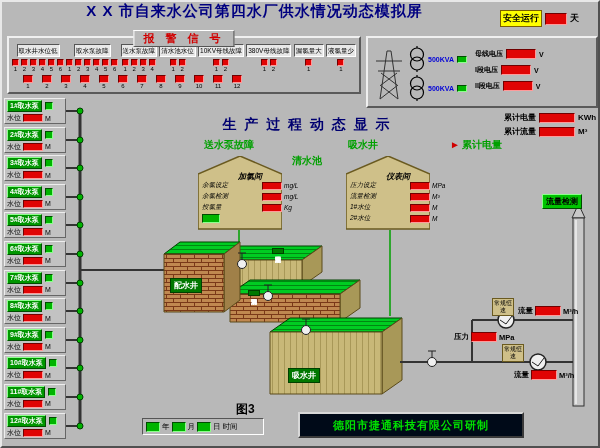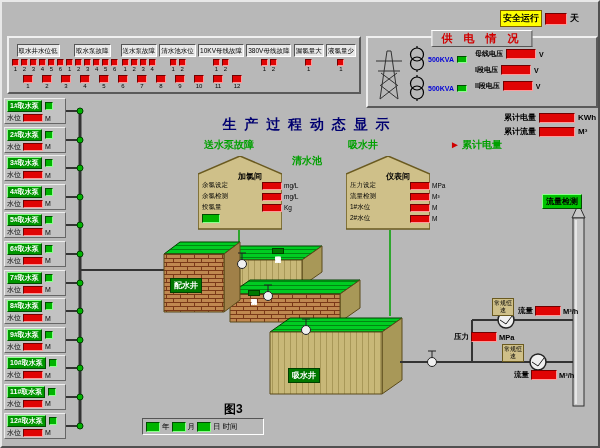--- a/index.html
+++ b/index.html
@@ -56,21 +56,21 @@
   .pump-column{left:2px;top:96px;width:62px;}
   .punit{box-sizing:border-box;height:26px;margin-bottom:2.6px;border:1px solid;
     border-color:#eee #666 #666 #eee;background:#c2c2c2;padding:1px 2px;}
   .prow1{display:flex;align-items:center;gap:3px;}
   .pname{background:#009600;color:#fff;font-size:7px;font-weight:bold;line-height:8px;
     padding:1px 2px;border:1px solid;border-color:#8cff8c #004c00 #004c00 #8cff8c;white-space:nowrap;}
   .pstat{width:8px;height:8px;}
   .plrow{display:flex;align-items:center;gap:2px;font-size:7px;margin-top:1px;}
   .plvl{width:20px;height:8px;}
   
-  .house{position:absolute;width:104px;height:74px;}
+  .house{position:absolute;width:104px;height:74px;font-style:italic;}
   .house svg{position:absolute;left:0;top:0;}
   .house-title{position:absolute;top:15px;left:0;right:0;text-align:center;
     font-size:8px;font-weight:bold;color:#000;}
   .hrows{position:absolute;top:25px;left:4px;right:3px;}
   .hrow{display:flex;align-items:center;gap:2px;font-size:6.5px;margin-bottom:2px;white-space:nowrap;}
   .hlabel{flex:1;}
   .hled{width:20px;height:8px;}
   .hunit{width:15px;}
   .hgreen{width:18px;height:9px;margin-top:1px;}
   
@@ -79,21 +79,21 @@
   .tlabel-v{position:absolute;background:#007800;color:#fff;font-size:6px;font-weight:bold;
     padding:2px 1px;border:1px solid #004000;writing-mode:vertical-rl;text-orientation:upright;line-height:8px;}
   
   .net-label{left:540px;top:192px;background:#00c400;color:#000;font-size:8px;font-weight:bold;
     padding:1px 3px;border:1px solid;border-color:#8cff8c #004c00 #004c00 #8cff8c;}
   .meter-row{position:absolute;display:flex;align-items:center;gap:2px;font-size:7.5px;font-weight:bold;white-space:nowrap;}
   .meter-row .led{width:26px;height:10px;}
   .badge{position:absolute;width:20px;background:#cfc089;border:1px solid #6a5a20;
     font-size:6px;line-height:7px;text-align:center;padding:1px 0;}
   
-  .caption{left:222px;top:399px;font-size:12px;font-weight:bold;color:#000;}
+  .caption{left:234px;top:399px;font-size:12px;font-weight:bold;color:#000;}
   .date-panel{left:140px;top:416px;width:122px;height:17px;border:1px solid;
     border-color:#555 #fff #fff #555;display:flex;align-items:center;gap:2px;
     font-size:7.5px;padding:0 3px;box-sizing:border-box;}
   .gdisp{width:14px;height:10px;}
   .credit{left:296px;top:410px;width:226px;height:26px;background:#000a18;
     border:2px solid;border-color:#d8d8d8 #3a3a3a #3a3a3a #d8d8d8;box-sizing:border-box;
     color:#00e000;font-size:11px;font-weight:bold;text-align:center;line-height:22px;letter-spacing:1px;}
 </style>
 </head>
 <body>
@@ -189,27 +189,29 @@
           <line x1="572" y1="289" x2="580" y2="289"></line>
           <circle cx="576" cy="300" r="4.5"></circle>
         </g>
     </g>
 
     <polygon points="570,216 583,216 576.5,202" fill="#c8c8c8" stroke="#303030" stroke-width="1"></polygon>
     <rect x="571" y="216" width="11" height="188" fill="#c8c8c8" stroke="#303030" stroke-width="1"></rect>
     <line x1="574" y1="218" x2="574" y2="402" stroke="#f0f0f0" stroke-width="1.5"></line>
   </svg>
 
+  <div class="abs main-title">X X 市自来水公司第四水厂供水情况动态模拟屏</div>
   <div class="abs safe-run">
     <span class="safe-label">安全运行</span>
     <span class="led safe-led"></span>
     <span>天</span>
   </div>
 
   <div class="abs panel alarm-panel">
+    <div class="ptitle">报 警 信 号</div>
     <div class="agroups">
         <div class="agroup">
           <div class="alabel">取水井水位低</div>
           <div class="acells">
             <div class="acell">
               <div class="led aled"></div>
               <div class="anum">1</div>
             </div>
             <div class="acell">
               <div class="led aled"></div>
@@ -387,21 +389,20 @@
           <div class="anum">11</div>
         </div>
         <div class="acell">
           <div class="led sled"></div>
           <div class="anum">12</div>
         </div>
       </div>
   </div>
 
   <div class="abs panel power-panel">
-    <div class="ptitle">供 电 情 况</div>
     <div class="pp-content">
       <svg width="34" height="54" viewBox="0 0 34 54">
         <g stroke="#333" stroke-width="1" fill="none">
           <path d="M8 53L15 5M26 53L19 5M15 5h4M4 15h26M6 25h22"></path>
           <path d="M8 53L26 39M26 53L8 39M9 39L25 27M25 39L9 27"></path>
         </g>
       </svg>
       <div class="xfmr-col">
         <div class="xfmr-row">
           <svg width="16" height="26" viewBox="0 0 16 26">
@@ -692,14 +693,15 @@
   <span class="abs caption">图3</span>
   <div class="abs date-panel">
     <span class="gbox gdisp"></span>
     <span>年</span>
     <span class="gbox gdisp"></span>
     <span>月</span>
     <span class="gbox gdisp"></span>
     <span>日</span>
     <span>时间</span>
   </div>
+  <div class="abs credit">德阳市捷通科技有限公司研制</div>
 
 </div>
 
 </body></html>

